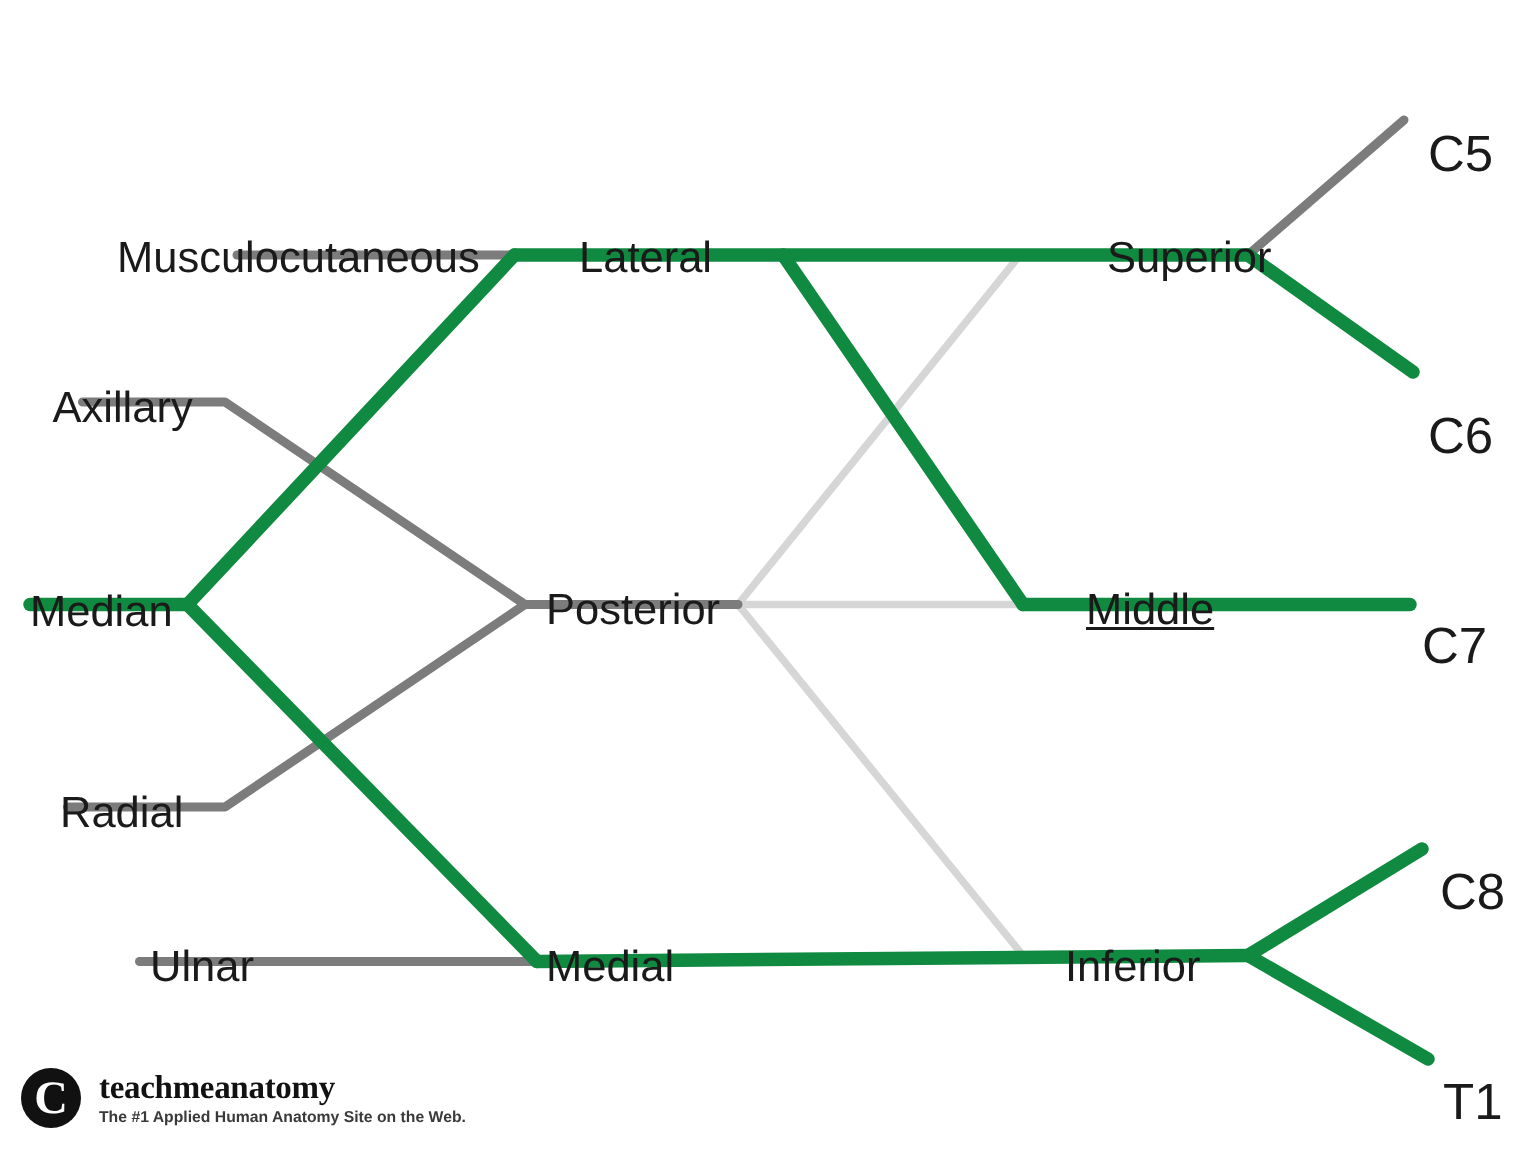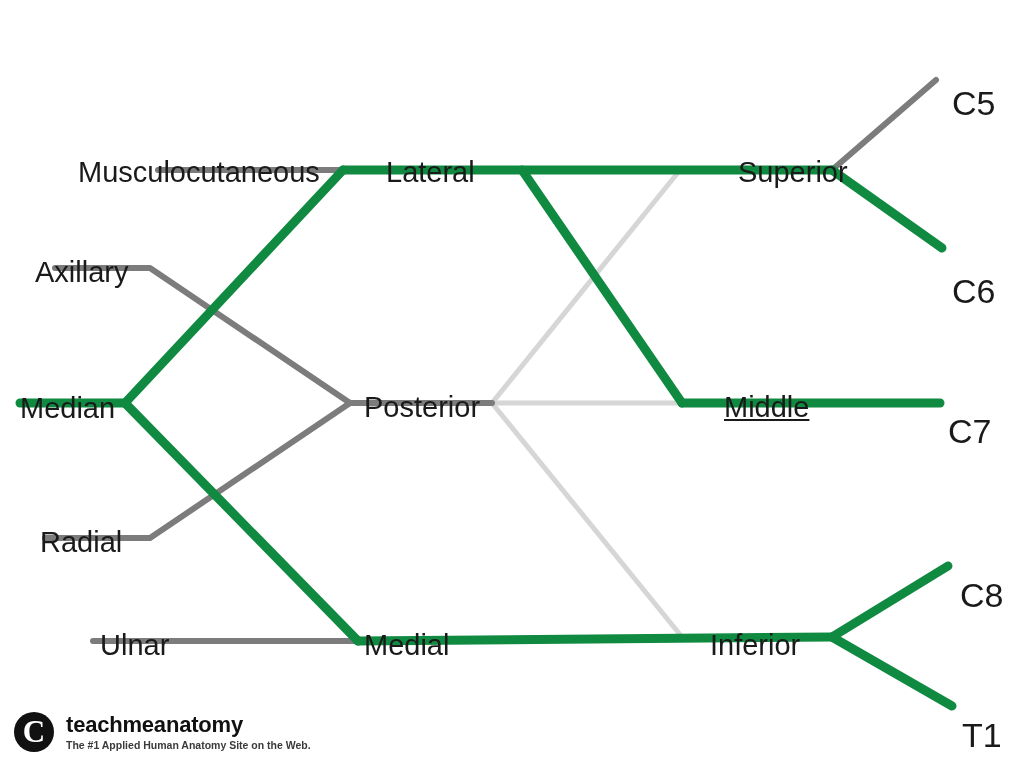--- a/index.html
+++ b/index.html
@@ -59,21 +59,21 @@
     justify-content: center;
     font-family: "Liberation Serif", serif;
     font-size: 31px;
     font-weight: 700;
     line-height: 1;
     box-sizing: border-box;
   }
   #copyright-mark span { transform: translateY(-1px); }
   #brand-text { display: flex; flex-direction: column; justify-content: center; }
   #brand-name {
-    font-family: Liberation Sans, sans-serif;
+    font-family: Liberation Serif, serif;
     font-size: 22px;
     font-weight: 700;
     color: #111111;
     letter-spacing: -0.2px;
     line-height: 1.08;
   }
   #brand-tagline {
     font-family: "Liberation Sans", sans-serif;
     font-size: 10.5px;
     font-weight: 700;

